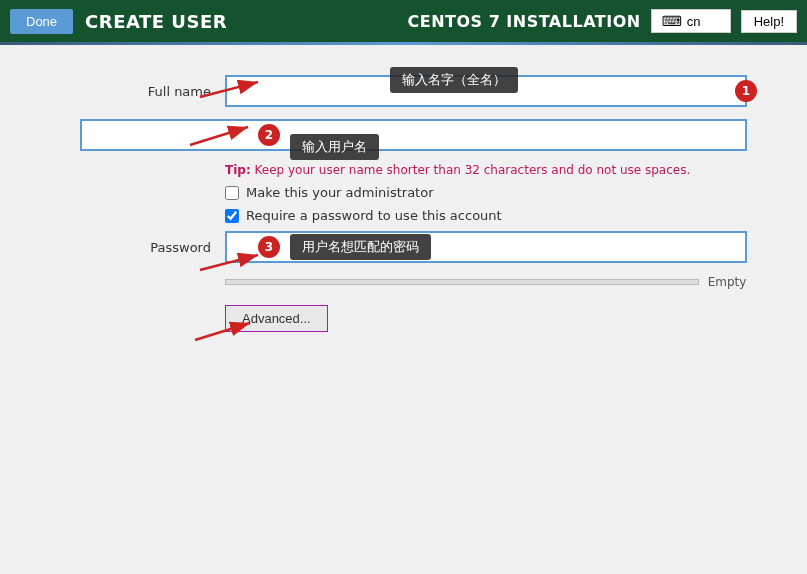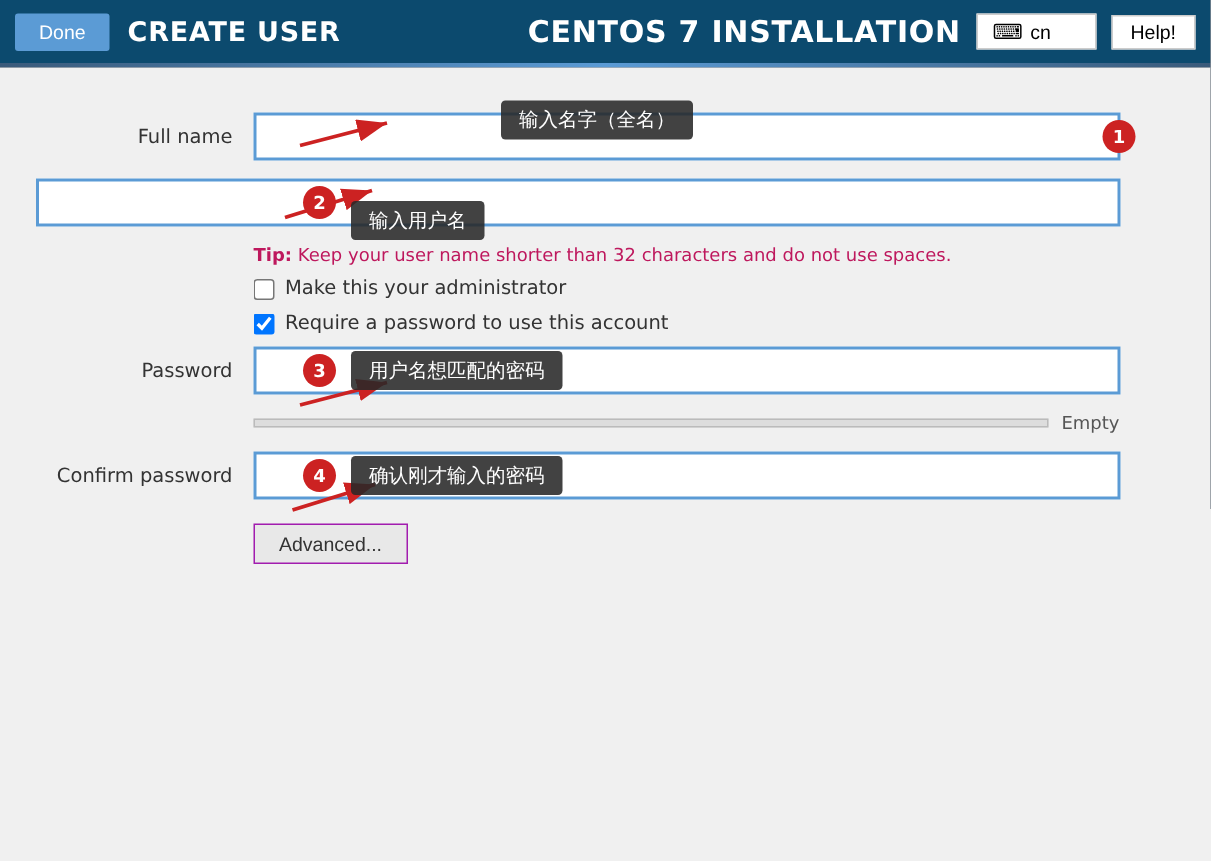--- a/index.html
+++ b/index.html
@@ -10,21 +10,21 @@
       font-size: 13px;
       background: #1a2a3a;
       overflow: hidden;
     }
 
     
     .header {
       display: flex;
       align-items: center;
       justify-content: space-between;
-      background: #0c4a6e;
+      background: #14532d;
       padding: 6px 10px;
       height: 42px;
     }
     .header-left {
       display: flex;
       align-items: center;
       gap: 12px;
     }
     .header-title {
       color: white;
@@ -41,21 +41,21 @@
       cursor: pointer;
       border-radius: 2px;
     }
     .header-right {
       display: flex;
       align-items: center;
       gap: 10px;
     }
     .centos-title {
       color: white;
-      font-size: 20px;
+      font-size: 16px;
       font-weight: bold;
       letter-spacing: 0.5px;
     }
     .keyboard-btn {
       display: flex;
       align-items: center;
       gap: 5px;
       background: white;
       border: 1px solid #ccc;
       padding: 3px 10px;
@@ -77,21 +77,21 @@
     
     .divider {
       height: 3px;
       background: linear-gradient(to right, #3a5a7a, #5b9bd5, #3a5a7a);
     }
 
     
     .main-content {
       background: #f0f0f0;
       height: calc(574px - 45px);
-      padding: 30px 60px 30px 24px;
+      padding: 30px 60px 30px 80px;
       position: relative;
     }
 
     
     .form-row {
       display: flex;
       align-items: center;
       margin-bottom: 12px;
       position: relative;
     }
@@ -315,27 +315,19 @@
   </div>
 
   <div class="strength-row">
     <div class="strength-spacer"></div>
     <div class="strength-bar-container">
       <div class="strength-bar-fill"></div>
     </div>
     <span class="strength-label">Empty</span>
   </div>
 
-  <div class="form-row">
-    <span class="form-label">Confirm password</span>
-    <input class="form-input" type="password" style="">
-
-    <span class="annotation-circle" style="left: 178px; top: 5px;">4</span>
-
-    <span class="tooltip-box" style="left: 210px; top: 3px;">确认刚才输入的密码</span>
-  </div>
 
   <div style="display:flex; margin-top:16px;">
     <div style="width:145px; flex-shrink:0;"></div>
     <button class="advanced-btn">Advanced...</button>
   </div>
 
 </div>
 
 </body></html>

